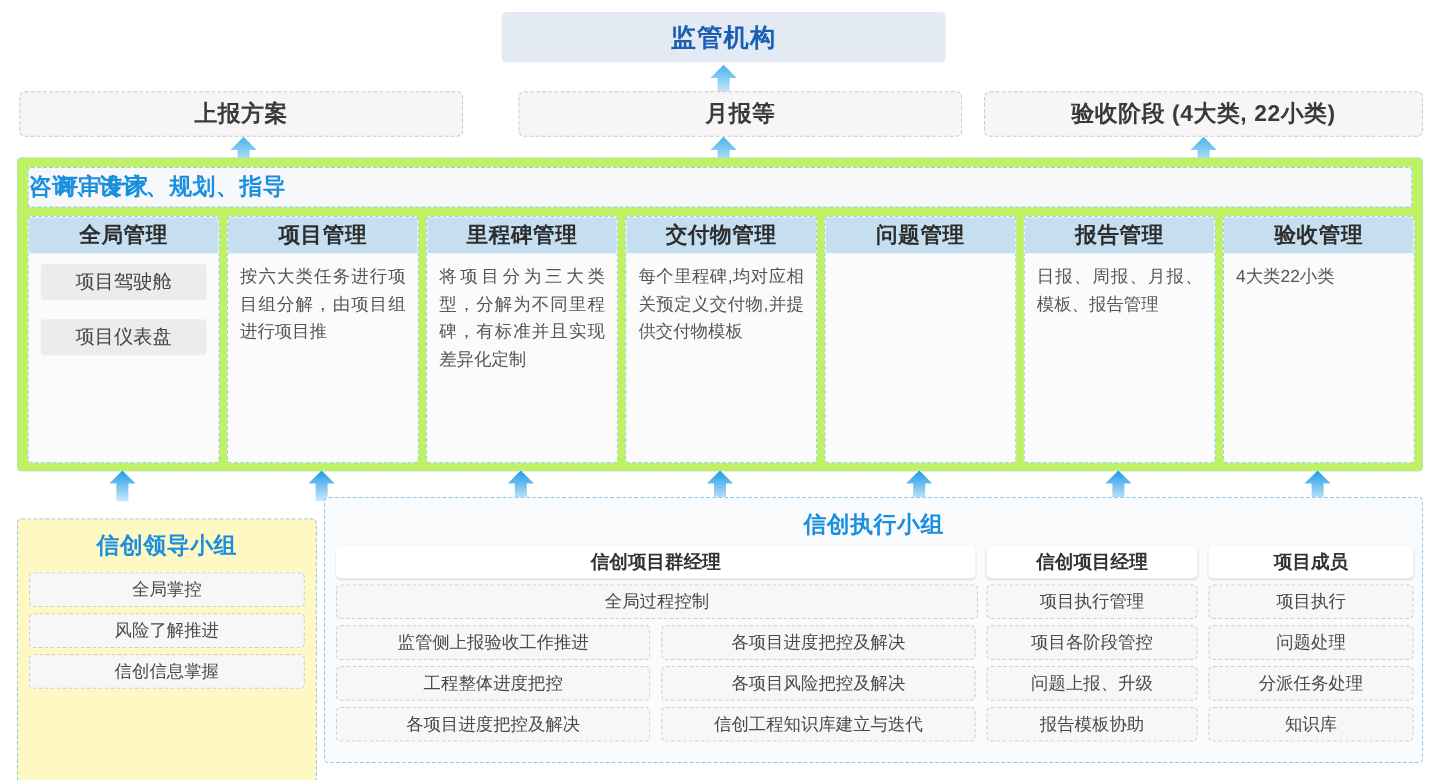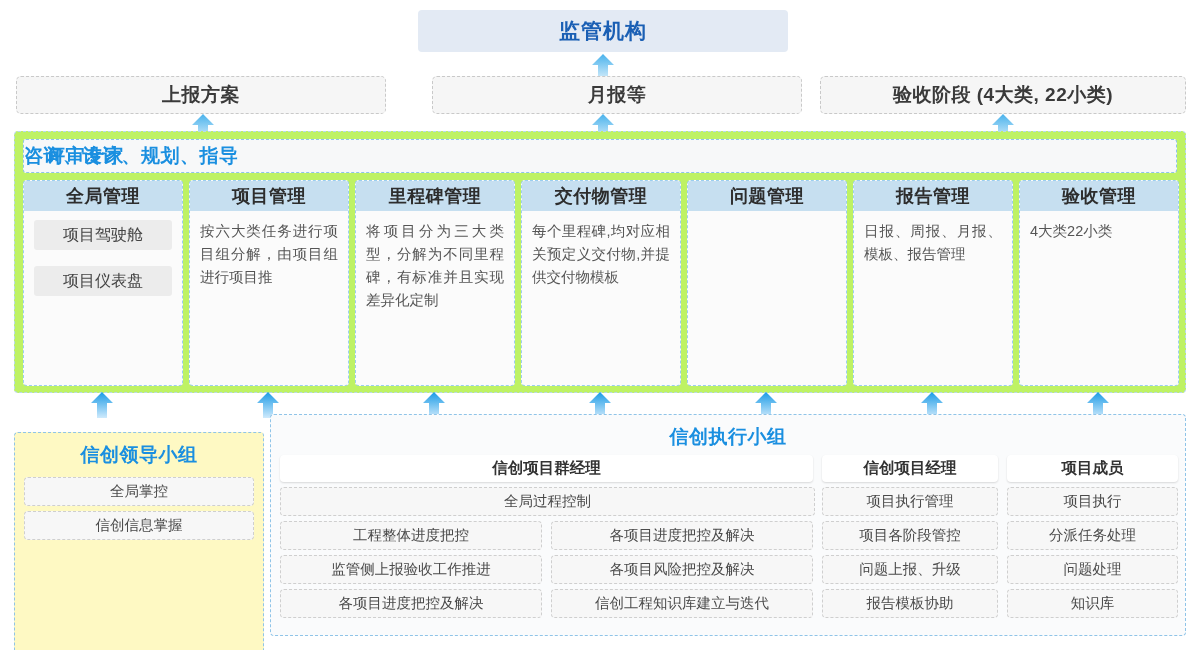--- a/index.html
+++ b/index.html
@@ -258,34 +258,35 @@
   <div class="arrow" style="left:1087px;top:392px;">
     <svg viewBox="0 0 22 26">
         <path d="M11 0 L22 11 L16 11 L16 26 L6 26 L6 11 L0 11 Z" fill="url(#ga2)"></path>
       </svg>
     </div>
 
   <div class="bot-left">
     <div class="group-title">信创领导小组</div>
     <div style="padding:4px 9px 0 9px;">
       <div class="role-item">全局掌控</div>
+      <div class="role-item">风险了解推进</div>
       <div class="role-item">信创信息掌握</div>
     </div>
   </div>
 
   <div class="bot-right">
     <div class="group-title">信创执行小组</div>
 
     <div class="colset" style="left:9px;top:40px;width:533px;">
       <div class="role-head">信创项目群经理</div>
       <div class="role-item role-wide">全局过程控制</div>
       <div style="display:flex;gap:9px;">
         <div style="flex:1;">
+          <div class="role-item">监管侧上报验收工作推进</div>
           <div class="role-item">工程整体进度把控</div>
-          <div class="role-item">监管侧上报验收工作推进</div>
           <div class="role-item">各项目进度把控及解决</div>
         </div>
         <div style="flex:1;">
           <div class="role-item">各项目进度把控及解决</div>
           <div class="role-item">各项目风险把控及解决</div>
           <div class="role-item">信创工程知识库建立与迭代</div>
         </div>
       </div>
     </div>
 
@@ -293,19 +294,19 @@
       <div class="role-head">信创项目经理</div>
       <div class="role-item">项目执行管理</div>
       <div class="role-item">项目各阶段管控</div>
       <div class="role-item">问题上报、升级</div>
       <div class="role-item">报告模板协助</div>
     </div>
 
     <div class="colset" style="left:736px;top:40px;width:171px;">
       <div class="role-head">项目成员</div>
       <div class="role-item">项目执行</div>
+      <div class="role-item">问题处理</div>
       <div class="role-item">分派任务处理</div>
-      <div class="role-item">问题处理</div>
       <div class="role-item">知识库</div>
     </div>
   </div>
 
 </div>
 
 </body></html>

